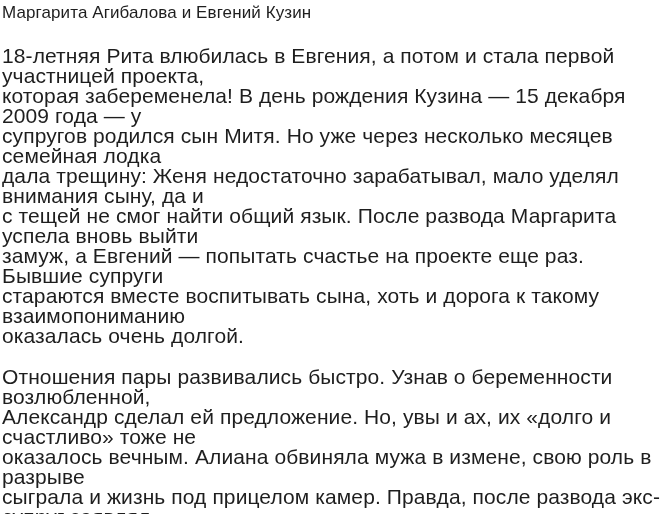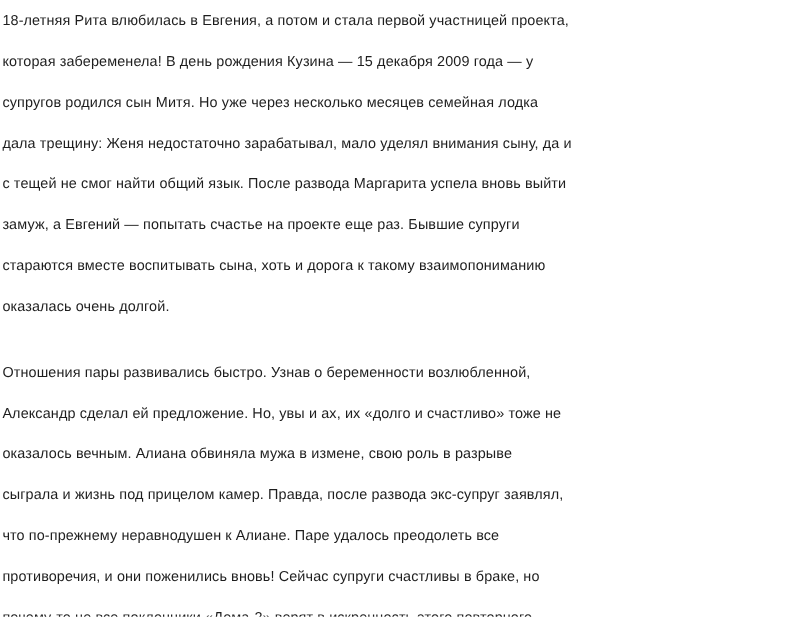--- a/index.html
+++ b/index.html
@@ -18,33 +18,34 @@
     color: #1e1e1e;
   }
   .section-heading {
     font-size: 17px;
     font-weight: 400;
     line-height: 25.4px;
     margin: 0 0 21px 0;
     letter-spacing: 0.1px;
   }
   .section-paragraph {
-    font-size: 12px;
+    font-size: 21px;
     font-weight: 400;
-    line-height: 34px;
+    line-height: 20px;
     margin: 0 0 21px 0;
     white-space: pre-line;
     letter-spacing: 0.1px;
   }
 </style>
 </head>
 <body style="background: rgb(255, 255, 255);">
 
 <article class="article" style="color: rgb(30, 30, 30);">
 
+  <h2 class="section-heading">Маргарита Агибалова и Евгений Кузин</h2>
 
   <p class="section-paragraph">18-летняя Рита влюбилась в Евгения, а потом и стала первой участницей проекта,
 которая забеременела! В день рождения Кузина — 15 декабря 2009 года — у
 супругов родился сын Митя. Но уже через несколько месяцев семейная лодка
 дала трещину: Женя недостаточно зарабатывал, мало уделял внимания сыну, да и
 с тещей не смог найти общий язык. После развода Маргарита успела вновь выйти
 замуж, а Евгений — попытать счастье на проекте еще раз. Бывшие супруги
 стараются вместе воспитывать сына, хоть и дорога к такому взаимопониманию
 оказалась очень долгой.</p>
 

